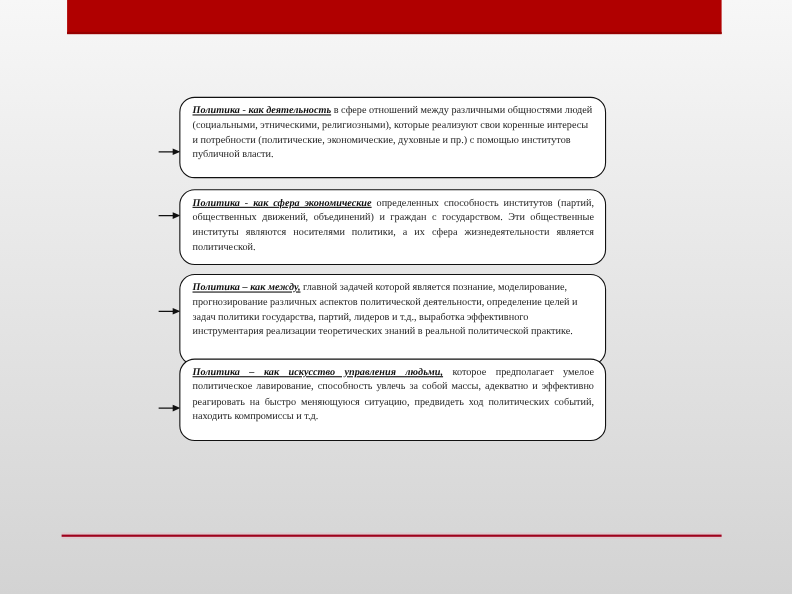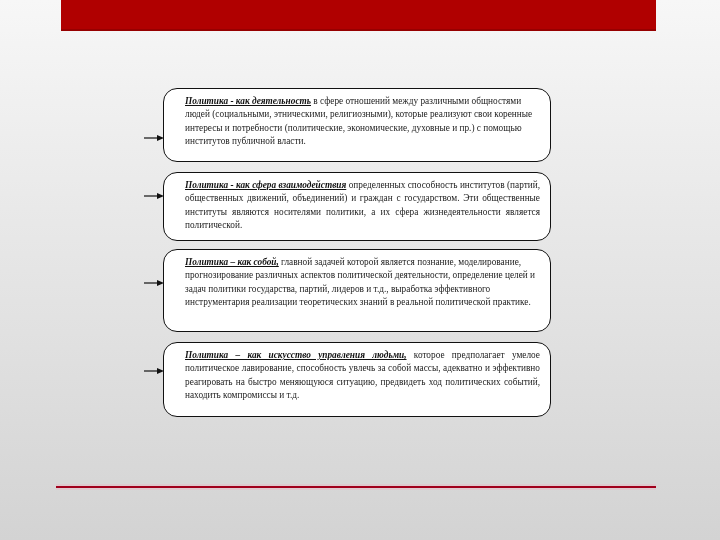--- a/index.html
+++ b/index.html
@@ -17,21 +17,21 @@
       position: absolute; left: 56px; top: 486px; width: 600px; height: 2px;
       background: #a0001c;
       box-shadow: 0 -2px 0 rgba(230,190,200,0.5), 0 2px 0 rgba(230,190,200,0.5);
     }
     .box {
       position: absolute; left: 163px; width: 388px;
       background: #ffffff;
       border: 1.3px solid #111;
       border-radius: 14px;
       box-sizing: border-box;
-      padding: 6px 10px 4px 21px;
+      padding: 6px 10px 4px 11px;
       font-size: 9.3px; line-height: 13.4px; color: #222;
     }
     .box.justify { text-align: justify; }
     .box .lead {
       font-style: italic; font-weight: bold; text-decoration: underline;
       color: #111;
     }
     .arrow {
       position: absolute; left: 144px; width: 20px; height: 8px;
     }
@@ -52,36 +52,36 @@
   <span class="lead">Политика - как деятельность</span><span> в сфере отношений между различными общностями людей (социальными, этническими, религиозными), которые реализуют свои коренные интересы и потребности (политические, экономические, духовные и пр.) с помощью институтов публичной власти.</span>
 </div>
 
 <div class="arrow" style="top:192px;">
   <svg width="20" height="8" viewBox="0 0 20 8">
       <line x1="0" y1="4" x2="14" y2="4" stroke="#111" stroke-width="1.2"></line>
       <polygon points="13,1 20,4 13,7" fill="#111"></polygon>
     </svg>
 </div>
 <div class="box justify" style="top:172px; height:69px;">
-  <span class="lead">Политика - как сфера взаимодействия</span><span> определенных способность институтов (партий, общественных движений, объединений) и граждан с государством. Эти общественные институты являются носителями политики, а их сфера жизнедеятельности является политической.</span>
+  <span class="lead">Политика - как сфера экономические</span><span> определенных способность институтов (партий, общественных движений, объединений) и граждан с государством. Эти общественные институты являются носителями политики, а их сфера жизнедеятельности является политической.</span>
 </div>
 
 <div class="arrow" style="top:279px;">
   <svg width="20" height="8" viewBox="0 0 20 8">
       <line x1="0" y1="4" x2="14" y2="4" stroke="#111" stroke-width="1.2"></line>
       <polygon points="13,1 20,4 13,7" fill="#111"></polygon>
     </svg>
 </div>
 <div class="box" style="top:249px; height:83px;">
-  <span class="lead">Политика – как собой,</span><span> главной задачей которой является познание, моделирование, прогнозирование различных аспектов политической деятельности, определение целей и задач политики государства, партий, лидеров и т.д., выработка эффективного инструментария реализации теоретических знаний в реальной политической практике.</span>
+  <span class="lead">Политика – как между,</span><span> главной задачей которой является познание, моделирование, прогнозирование различных аспектов политической деятельности, определение целей и задач политики государства, партий, лидеров и т.д., выработка эффективного инструментария реализации теоретических знаний в реальной политической практике.</span>
 </div>
 
 <div class="arrow" style="top:367px;">
   <svg width="20" height="8" viewBox="0 0 20 8">
       <line x1="0" y1="4" x2="14" y2="4" stroke="#111" stroke-width="1.2"></line>
       <polygon points="13,1 20,4 13,7" fill="#111"></polygon>
     </svg>
 </div>
-<div class="box justify" style="top:342px; height:75px;">
+<div class="box justify" style="top:326px; height:75px;">
   <span class="lead">Политика – как искусство управления людьми,</span><span> которое предполагает умелое политическое лавирование, способность увлечь за собой массы, адекватно и эффективно реагировать на быстро меняющуюся ситуацию, предвидеть ход политических событий, находить компромиссы и т.д.</span>
 </div>
 
 <div class="bottom-line"></div>
 
 </body></html>

